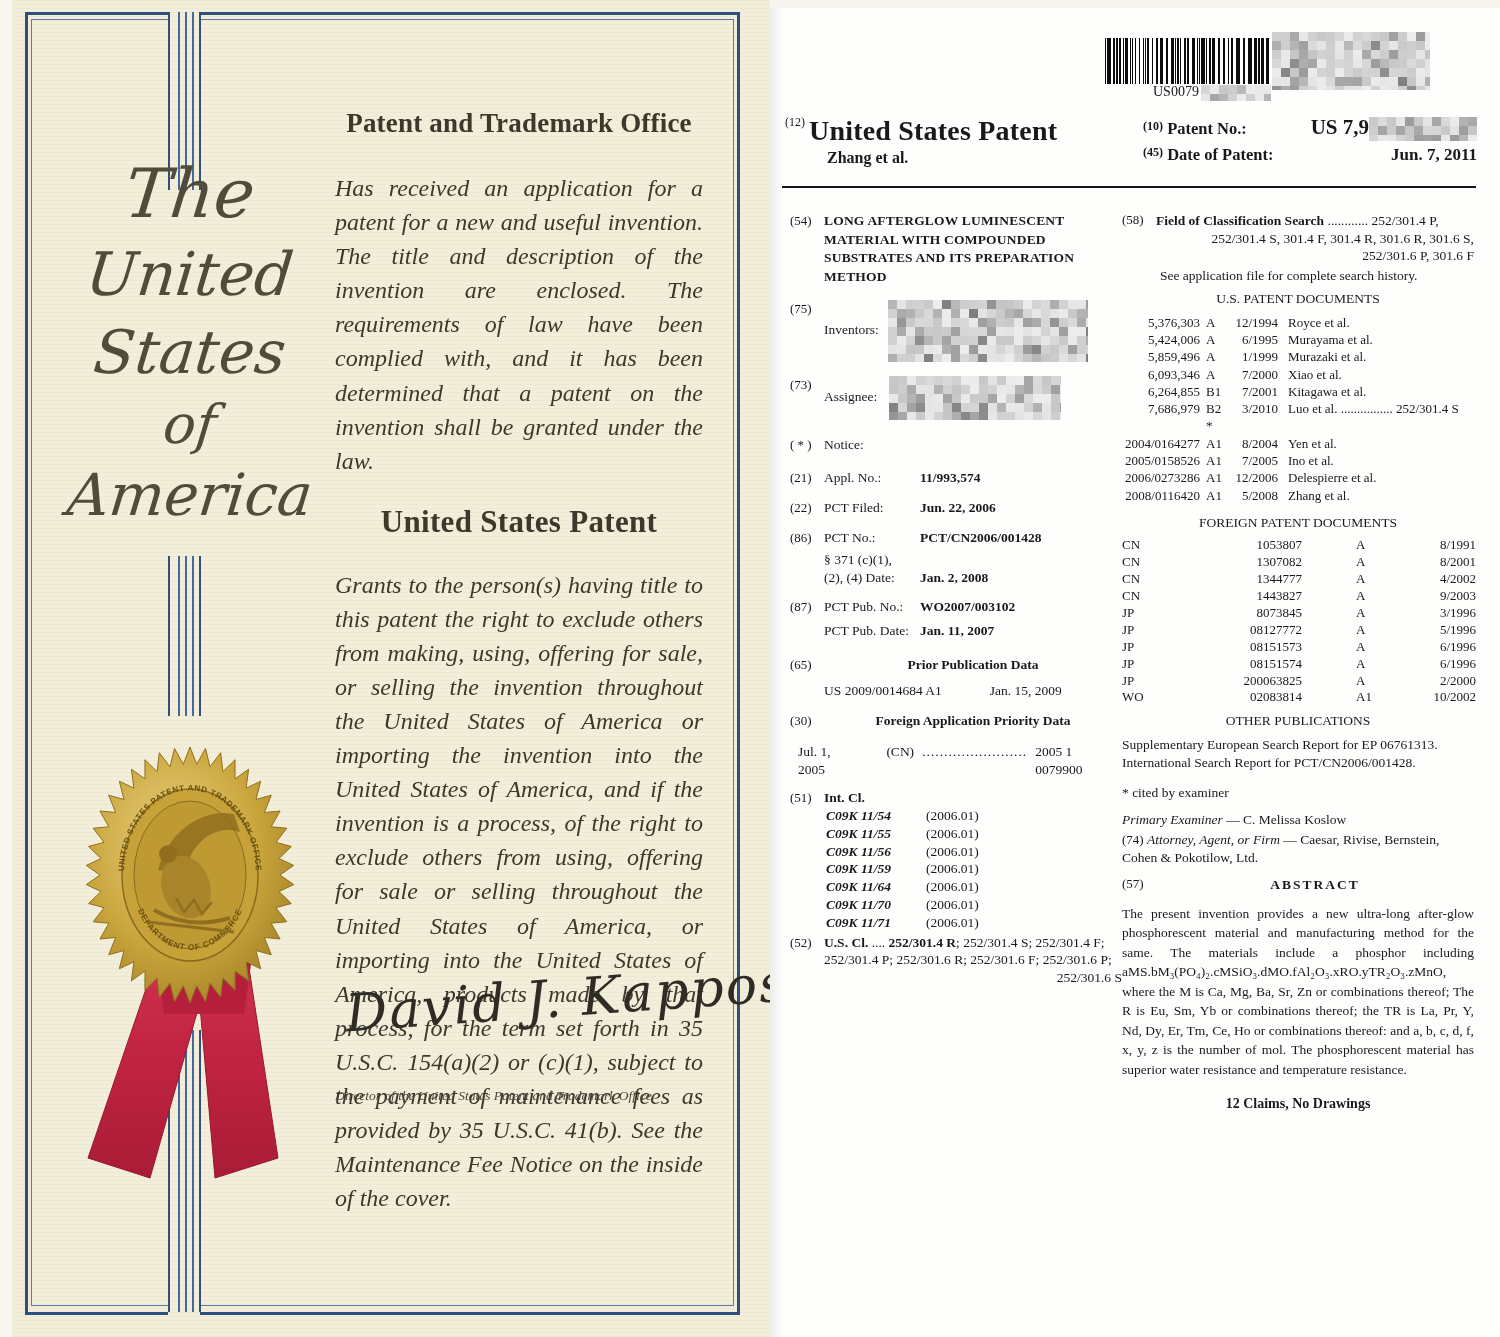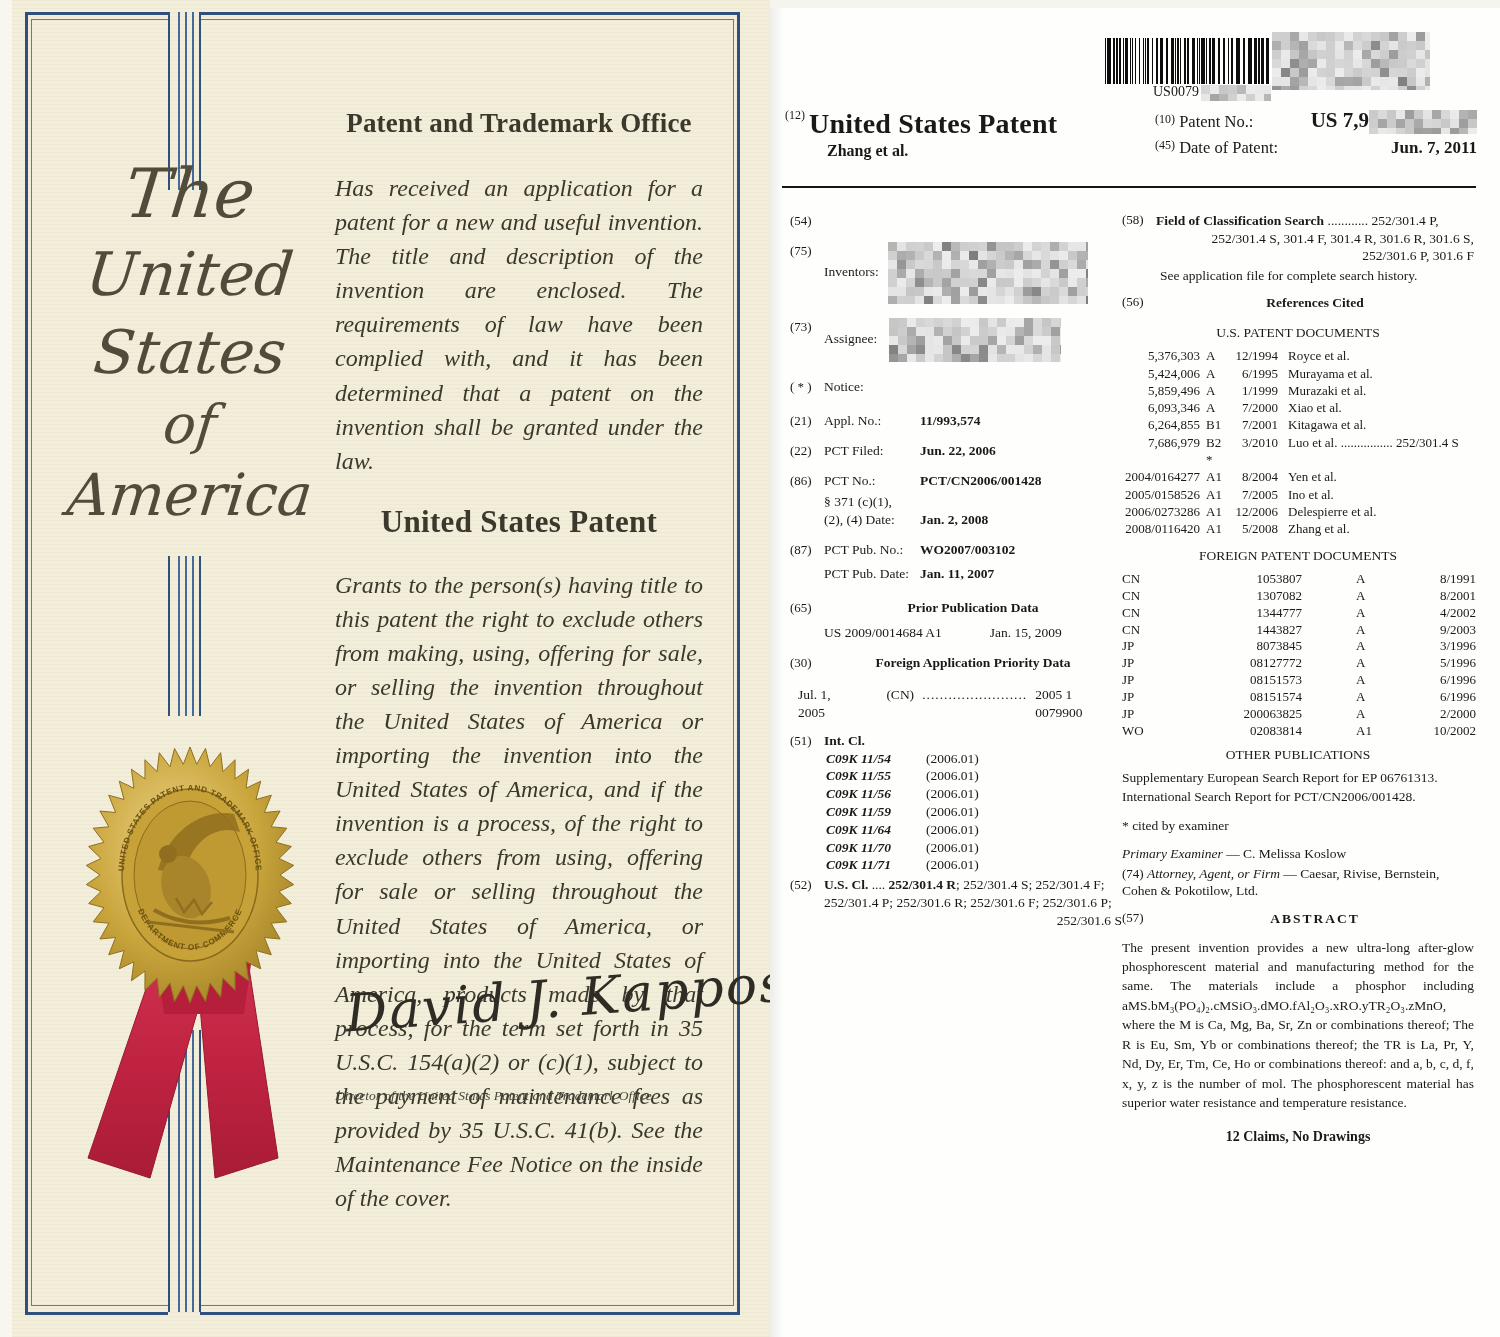--- a/index.html
+++ b/index.html
@@ -34,26 +34,26 @@
   
   .ppage{position:absolute;left:770px;top:8px;width:730px;height:1329px;background:#fefefd;color:#191919;}
   .ppage:before{content:"";position:absolute;left:0;top:0;width:14px;height:100%;background:linear-gradient(90deg,rgba(0,0,0,.07),transparent);}
   .barcode{position:absolute;left:335px;top:30px;width:168px;height:46px;}
   .barcode i{position:absolute;top:0;background:#0c0c0c;height:100%;}
   .pix{position:relative;display:inline-block;overflow:hidden;vertical-align:middle;}
   .pix i{position:absolute;}
   .pix-topright{position:absolute;left:502px;top:24px;width:158px;height:58px;}
   .bc-caption{position:absolute;left:383px;top:76px;font-size:14px;}
   .pix-caption{width:70px;height:16px;margin-left:2px;}
-  .hdr{position:absolute;left:15px;top:100px;width:692px;display:grid;grid-template-columns:1fr 334px;}
+  .hdr{position:absolute;left:15px;top:107px;width:692px;display:grid;grid-template-columns:1fr 334px;}
   .hdr-n{font-size:12px;vertical-align:top;}
   .hdr-title{font-size:28px;font-weight:bold;letter-spacing:.2px;}
   .hdr-auth{font-size:16px;font-weight:bold;margin-left:42px;margin-top:2px;}
   .hdr-right .row{display:flex;align-items:baseline;margin-bottom:4px;}
-  .hdr-lab{font-size:16.5px;font-weight:normal;margin-left:12px;}
+  .hdr-lab{font-size:16.5px;font-weight:bold;}
   .hdr-val{margin-left:auto;font-weight:bold;}
   .pn{font-size:21px;}
   .pix-pn{width:108px;height:24px;}
   .dt{font-size:17px;}
   .rule{position:absolute;left:12px;top:178px;width:694px;height:2px;background:#151515;}
   .lcol{position:absolute;left:20px;top:204px;width:332px;font-size:13.5px;line-height:1.32;}
   .rcol{position:absolute;left:352px;top:204px;width:352px;font-size:13.5px;line-height:1.3;}
   .sec{display:grid;grid-template-columns:34px 1fr;margin-bottom:13px;}
   .kv{display:grid;grid-template-columns:34px 96px 1fr;margin-bottom:12px;}
   .num{font-size:13px;}
@@ -390,20 +390,21 @@
           <span class="hdr-val dt">Jun. 7, 2011</span>
         </div>
       </div>
     </div>
 
     <div class="rule"></div>
 
     <div class="lcol">
       <div class="sec">
         <span class="num">(54)</span>
+        <span class="title54">LONG AFTERGLOW LUMINESCENT MATERIAL WITH COMPOUNDED SUBSTRATES AND ITS PREPARATION METHOD</span>
       </div>
       <div class="sec" style="margin-bottom:14px">
         <span class="num">(75)</span>
         <span><span>Inventors:</span>
           <span class="pix" id="pixInv" style="width:200px;height:62px;margin-left:6px"><i style="left: 0px; top: 0px; width: 9px; height: 9px; background: rgb(181, 181, 181);"></i><i style="left: 9px; top: 0px; width: 9px; height: 9px; background: rgb(228, 228, 228);"></i><i style="left: 18px; top: 0px; width: 9px; height: 9px; background: rgb(208, 208, 208);"></i><i style="left: 27px; top: 0px; width: 9px; height: 9px; background: rgb(210, 210, 210);"></i><i style="left: 36px; top: 0px; width: 9px; height: 9px; background: rgb(202, 202, 202);"></i><i style="left: 45px; top: 0px; width: 9px; height: 9px; background: rgb(236, 236, 236);"></i><i style="left: 54px; top: 0px; width: 9px; height: 9px; background: rgb(130, 130, 130);"></i><i style="left: 63px; top: 0px; width: 9px; height: 9px; background: rgb(185, 185, 185);"></i><i style="left: 72px; top: 0px; width: 9px; height: 9px; background: rgb(205, 205, 205);"></i><i style="left: 81px; top: 0px; width: 9px; height: 9px; background: rgb(207, 207, 207);"></i><i style="left: 90px; top: 0px; width: 9px; height: 9px; background: rgb(211, 211, 211);"></i><i style="left: 99px; top: 0px; width: 9px; height: 9px; background: rgb(148, 148, 148);"></i><i style="left: 108px; top: 0px; width: 9px; height: 9px; background: rgb(197, 197, 197);"></i><i style="left: 117px; top: 0px; width: 9px; height: 9px; background: rgb(197, 197, 197);"></i><i style="left: 126px; top: 0px; width: 9px; height: 9px; background: rgb(205, 205, 205);"></i><i style="left: 135px; top: 0px; width: 9px; height: 9px; background: rgb(235, 235, 235);"></i><i style="left: 144px; top: 0px; width: 9px; height: 9px; background: rgb(211, 211, 211);"></i><i style="left: 153px; top: 0px; width: 9px; height: 9px; background: rgb(218, 218, 218);"></i><i style="left: 162px; top: 0px; width: 9px; height: 9px; background: rgb(174, 174, 174);"></i><i style="left: 171px; top: 0px; width: 9px; height: 9px; background: rgb(210, 210, 210);"></i><i style="left: 180px; top: 0px; width: 9px; height: 9px; background: rgb(230, 230, 230);"></i><i style="left: 189px; top: 0px; width: 9px; height: 9px; background: rgb(229, 229, 229);"></i><i style="left: 198px; top: 0px; width: 9px; height: 9px; background: rgb(157, 157, 157);"></i><i style="left: 0px; top: 9px; width: 9px; height: 9px; background: rgb(208, 208, 208);"></i><i style="left: 9px; top: 9px; width: 9px; height: 9px; background: rgb(172, 172, 172);"></i><i style="left: 18px; top: 9px; width: 9px; height: 9px; background: rgb(178, 178, 178);"></i><i style="left: 27px; top: 9px; width: 9px; height: 9px; background: rgb(201, 201, 201);"></i><i style="left: 36px; top: 9px; width: 9px; height: 9px; background: rgb(217, 217, 217);"></i><i style="left: 45px; top: 9px; width: 9px; height: 9px; background: rgb(179, 179, 179);"></i><i style="left: 54px; top: 9px; width: 9px; height: 9px; background: rgb(235, 235, 235);"></i><i style="left: 63px; top: 9px; width: 9px; height: 9px; background: rgb(176, 176, 176);"></i><i style="left: 72px; top: 9px; width: 9px; height: 9px; background: rgb(234, 234, 234);"></i><i style="left: 81px; top: 9px; width: 9px; height: 9px; background: rgb(126, 126, 126);"></i><i style="left: 90px; top: 9px; width: 9px; height: 9px; background: rgb(228, 228, 228);"></i><i style="left: 99px; top: 9px; width: 9px; height: 9px; background: rgb(213, 213, 213);"></i><i style="left: 108px; top: 9px; width: 9px; height: 9px; background: rgb(202, 202, 202);"></i><i style="left: 117px; top: 9px; width: 9px; height: 9px; background: rgb(181, 181, 181);"></i><i style="left: 126px; top: 9px; width: 9px; height: 9px; background: rgb(167, 167, 167);"></i><i style="left: 135px; top: 9px; width: 9px; height: 9px; background: rgb(215, 215, 215);"></i><i style="left: 144px; top: 9px; width: 9px; height: 9px; background: rgb(230, 230, 230);"></i><i style="left: 153px; top: 9px; width: 9px; height: 9px; background: rgb(217, 217, 217);"></i><i style="left: 162px; top: 9px; width: 9px; height: 9px; background: rgb(228, 228, 228);"></i><i style="left: 171px; top: 9px; width: 9px; height: 9px; background: rgb(234, 234, 234);"></i><i style="left: 180px; top: 9px; width: 9px; height: 9px; background: rgb(200, 200, 200);"></i><i style="left: 189px; top: 9px; width: 9px; height: 9px; background: rgb(179, 179, 179);"></i><i style="left: 198px; top: 9px; width: 9px; height: 9px; background: rgb(176, 176, 176);"></i><i style="left: 0px; top: 18px; width: 9px; height: 9px; background: rgb(230, 230, 230);"></i><i style="left: 9px; top: 18px; width: 9px; height: 9px; background: rgb(150, 150, 150);"></i><i style="left: 18px; top: 18px; width: 9px; height: 9px; background: rgb(201, 201, 201);"></i><i style="left: 27px; top: 18px; width: 9px; height: 9px; background: rgb(217, 217, 217);"></i><i style="left: 36px; top: 18px; width: 9px; height: 9px; background: rgb(215, 215, 215);"></i><i style="left: 45px; top: 18px; width: 9px; height: 9px; background: rgb(201, 201, 201);"></i><i style="left: 54px; top: 18px; width: 9px; height: 9px; background: rgb(235, 235, 235);"></i><i style="left: 63px; top: 18px; width: 9px; height: 9px; background: rgb(213, 213, 213);"></i><i style="left: 72px; top: 18px; width: 9px; height: 9px; background: rgb(216, 216, 216);"></i><i style="left: 81px; top: 18px; width: 9px; height: 9px; background: rgb(232, 232, 232);"></i><i style="left: 90px; top: 18px; width: 9px; height: 9px; background: rgb(160, 160, 160);"></i><i style="left: 99px; top: 18px; width: 9px; height: 9px; background: rgb(177, 177, 177);"></i><i style="left: 108px; top: 18px; width: 9px; height: 9px; background: rgb(204, 204, 204);"></i><i style="left: 117px; top: 18px; width: 9px; height: 9px; background: rgb(201, 201, 201);"></i><i style="left: 126px; top: 18px; width: 9px; height: 9px; background: rgb(231, 231, 231);"></i><i style="left: 135px; top: 18px; width: 9px; height: 9px; background: rgb(161, 161, 161);"></i><i style="left: 144px; top: 18px; width: 9px; height: 9px; background: rgb(171, 171, 171);"></i><i style="left: 153px; top: 18px; width: 9px; height: 9px; background: rgb(215, 215, 215);"></i><i style="left: 162px; top: 18px; width: 9px; height: 9px; background: rgb(148, 148, 148);"></i><i style="left: 171px; top: 18px; width: 9px; height: 9px; background: rgb(207, 207, 207);"></i><i style="left: 180px; top: 18px; width: 9px; height: 9px; background: rgb(217, 217, 217);"></i><i style="left: 189px; top: 18px; width: 9px; height: 9px; background: rgb(171, 171, 171);"></i><i style="left: 198px; top: 18px; width: 9px; height: 9px; background: rgb(229, 229, 229);"></i><i style="left: 0px; top: 27px; width: 9px; height: 9px; background: rgb(208, 208, 208);"></i><i style="left: 9px; top: 27px; width: 9px; height: 9px; background: rgb(170, 170, 170);"></i><i style="left: 18px; top: 27px; width: 9px; height: 9px; background: rgb(230, 230, 230);"></i><i style="left: 27px; top: 27px; width: 9px; height: 9px; background: rgb(172, 172, 172);"></i><i style="left: 36px; top: 27px; width: 9px; height: 9px; background: rgb(202, 202, 202);"></i><i style="left: 45px; top: 27px; width: 9px; height: 9px; background: rgb(200, 200, 200);"></i><i style="left: 54px; top: 27px; width: 9px; height: 9px; background: rgb(203, 203, 203);"></i><i style="left: 63px; top: 27px; width: 9px; height: 9px; background: rgb(162, 162, 162);"></i><i style="left: 72px; top: 27px; width: 9px; height: 9px; background: rgb(214, 214, 214);"></i><i style="left: 81px; top: 27px; width: 9px; height: 9px; background: rgb(217, 217, 217);"></i><i style="left: 90px; top: 27px; width: 9px; height: 9px; background: rgb(216, 216, 216);"></i><i style="left: 99px; top: 27px; width: 9px; height: 9px; background: rgb(161, 161, 161);"></i><i style="left: 108px; top: 27px; width: 9px; height: 9px; background: rgb(230, 230, 230);"></i><i style="left: 117px; top: 27px; width: 9px; height: 9px; background: rgb(227, 227, 227);"></i><i style="left: 126px; top: 27px; width: 9px; height: 9px; background: rgb(236, 236, 236);"></i><i style="left: 135px; top: 27px; width: 9px; height: 9px; background: rgb(227, 227, 227);"></i><i style="left: 144px; top: 27px; width: 9px; height: 9px; background: rgb(234, 234, 234);"></i><i style="left: 153px; top: 27px; width: 9px; height: 9px; background: rgb(211, 211, 211);"></i><i style="left: 162px; top: 27px; width: 9px; height: 9px; background: rgb(229, 229, 229);"></i><i style="left: 171px; top: 27px; width: 9px; height: 9px; background: rgb(160, 160, 160);"></i><i style="left: 180px; top: 27px; width: 9px; height: 9px; background: rgb(236, 236, 236);"></i><i style="left: 189px; top: 27px; width: 9px; height: 9px; background: rgb(236, 236, 236);"></i><i style="left: 198px; top: 27px; width: 9px; height: 9px; background: rgb(130, 130, 130);"></i><i style="left: 0px; top: 36px; width: 9px; height: 9px; background: rgb(209, 209, 209);"></i><i style="left: 9px; top: 36px; width: 9px; height: 9px; background: rgb(234, 234, 234);"></i><i style="left: 18px; top: 36px; width: 9px; height: 9px; background: rgb(212, 212, 212);"></i><i style="left: 27px; top: 36px; width: 9px; height: 9px; background: rgb(142, 142, 142);"></i><i style="left: 36px; top: 36px; width: 9px; height: 9px; background: rgb(181, 181, 181);"></i><i style="left: 45px; top: 36px; width: 9px; height: 9px; background: rgb(201, 201, 201);"></i><i style="left: 54px; top: 36px; width: 9px; height: 9px; background: rgb(164, 164, 164);"></i><i style="left: 63px; top: 36px; width: 9px; height: 9px; background: rgb(209, 209, 209);"></i><i style="left: 72px; top: 36px; width: 9px; height: 9px; background: rgb(207, 207, 207);"></i><i style="left: 81px; top: 36px; width: 9px; height: 9px; background: rgb(209, 209, 209);"></i><i style="left: 90px; top: 36px; width: 9px; height: 9px; background: rgb(136, 136, 136);"></i><i style="left: 99px; top: 36px; width: 9px; height: 9px; background: rgb(234, 234, 234);"></i><i style="left: 108px; top: 36px; width: 9px; height: 9px; background: rgb(200, 200, 200);"></i><i style="left: 117px; top: 36px; width: 9px; height: 9px; background: rgb(201, 201, 201);"></i><i style="left: 126px; top: 36px; width: 9px; height: 9px; background: rgb(235, 235, 235);"></i><i style="left: 135px; top: 36px; width: 9px; height: 9px; background: rgb(205, 205, 205);"></i><i style="left: 144px; top: 36px; width: 9px; height: 9px; background: rgb(214, 214, 214);"></i><i style="left: 153px; top: 36px; width: 9px; height: 9px; background: rgb(230, 230, 230);"></i><i style="left: 162px; top: 36px; width: 9px; height: 9px; background: rgb(217, 217, 217);"></i><i style="left: 171px; top: 36px; width: 9px; height: 9px; background: rgb(201, 201, 201);"></i><i style="left: 180px; top: 36px; width: 9px; height: 9px; background: rgb(234, 234, 234);"></i><i style="left: 189px; top: 36px; width: 9px; height: 9px; background: rgb(208, 208, 208);"></i><i style="left: 198px; top: 36px; width: 9px; height: 9px; background: rgb(172, 172, 172);"></i><i style="left: 0px; top: 45px; width: 9px; height: 9px; background: rgb(228, 228, 228);"></i><i style="left: 9px; top: 45px; width: 9px; height: 9px; background: rgb(228, 228, 228);"></i><i style="left: 18px; top: 45px; width: 9px; height: 9px; background: rgb(197, 197, 197);"></i><i style="left: 27px; top: 45px; width: 9px; height: 9px; background: rgb(199, 199, 199);"></i><i style="left: 36px; top: 45px; width: 9px; height: 9px; background: rgb(230, 230, 230);"></i><i style="left: 45px; top: 45px; width: 9px; height: 9px; background: rgb(234, 234, 234);"></i><i style="left: 54px; top: 45px; width: 9px; height: 9px; background: rgb(175, 175, 175);"></i><i style="left: 63px; top: 45px; width: 9px; height: 9px; background: rgb(161, 161, 161);"></i><i style="left: 72px; top: 45px; width: 9px; height: 9px; background: rgb(236, 236, 236);"></i><i style="left: 81px; top: 45px; width: 9px; height: 9px; background: rgb(156, 156, 156);"></i><i style="left: 90px; top: 45px; width: 9px; height: 9px; background: rgb(232, 232, 232);"></i><i style="left: 99px; top: 45px; width: 9px; height: 9px; background: rgb(228, 228, 228);"></i><i style="left: 108px; top: 45px; width: 9px; height: 9px; background: rgb(213, 213, 213);"></i><i style="left: 117px; top: 45px; width: 9px; height: 9px; background: rgb(227, 227, 227);"></i><i style="left: 126px; top: 45px; width: 9px; height: 9px; background: rgb(208, 208, 208);"></i><i style="left: 135px; top: 45px; width: 9px; height: 9px; background: rgb(156, 156, 156);"></i><i style="left: 144px; top: 45px; width: 9px; height: 9px; background: rgb(136, 136, 136);"></i><i style="left: 153px; top: 45px; width: 9px; height: 9px; background: rgb(209, 209, 209);"></i><i style="left: 162px; top: 45px; width: 9px; height: 9px; background: rgb(202, 202, 202);"></i><i style="left: 171px; top: 45px; width: 9px; height: 9px; background: rgb(218, 218, 218);"></i><i style="left: 180px; top: 45px; width: 9px; height: 9px; background: rgb(160, 160, 160);"></i><i style="left: 189px; top: 45px; width: 9px; height: 9px; background: rgb(207, 207, 207);"></i><i style="left: 198px; top: 45px; width: 9px; height: 9px; background: rgb(211, 211, 211);"></i><i style="left: 0px; top: 54px; width: 9px; height: 9px; background: rgb(175, 175, 175);"></i><i style="left: 9px; top: 54px; width: 9px; height: 9px; background: rgb(208, 208, 208);"></i><i style="left: 18px; top: 54px; width: 9px; height: 9px; background: rgb(207, 207, 207);"></i><i style="left: 27px; top: 54px; width: 9px; height: 9px; background: rgb(228, 228, 228);"></i><i style="left: 36px; top: 54px; width: 9px; height: 9px; background: rgb(129, 129, 129);"></i><i style="left: 45px; top: 54px; width: 9px; height: 9px; background: rgb(218, 218, 218);"></i><i style="left: 54px; top: 54px; width: 9px; height: 9px; background: rgb(236, 236, 236);"></i><i style="left: 63px; top: 54px; width: 9px; height: 9px; background: rgb(162, 162, 162);"></i><i style="left: 72px; top: 54px; width: 9px; height: 9px; background: rgb(218, 218, 218);"></i><i style="left: 81px; top: 54px; width: 9px; height: 9px; background: rgb(206, 206, 206);"></i><i style="left: 90px; top: 54px; width: 9px; height: 9px; background: rgb(139, 139, 139);"></i><i style="left: 99px; top: 54px; width: 9px; height: 9px; background: rgb(229, 229, 229);"></i><i style="left: 108px; top: 54px; width: 9px; height: 9px; background: rgb(227, 227, 227);"></i><i style="left: 117px; top: 54px; width: 9px; height: 9px; background: rgb(236, 236, 236);"></i><i style="left: 126px; top: 54px; width: 9px; height: 9px; background: rgb(214, 214, 214);"></i><i style="left: 135px; top: 54px; width: 9px; height: 9px; background: rgb(198, 198, 198);"></i><i style="left: 144px; top: 54px; width: 9px; height: 9px; background: rgb(184, 184, 184);"></i><i style="left: 153px; top: 54px; width: 9px; height: 9px; background: rgb(199, 199, 199);"></i><i style="left: 162px; top: 54px; width: 9px; height: 9px; background: rgb(204, 204, 204);"></i><i style="left: 171px; top: 54px; width: 9px; height: 9px; background: rgb(227, 227, 227);"></i><i style="left: 180px; top: 54px; width: 9px; height: 9px; background: rgb(214, 214, 214);"></i><i style="left: 189px; top: 54px; width: 9px; height: 9px; background: rgb(227, 227, 227);"></i><i style="left: 198px; top: 54px; width: 9px; height: 9px; background: rgb(126, 126, 126);"></i></span></span>
       </div>
       <div class="sec" style="margin-bottom:16px">
         <span class="num">(73)</span>
         <span><span>Assignee:</span>
           <span class="pix" id="pixAsg" style="width:172px;height:44px;margin-left:8px"><i style="left: 0px; top: 0px; width: 9px; height: 9px; background: rgb(199, 199, 199);"></i><i style="left: 9px; top: 0px; width: 9px; height: 9px; background: rgb(202, 202, 202);"></i><i style="left: 18px; top: 0px; width: 9px; height: 9px; background: rgb(234, 234, 234);"></i><i style="left: 27px; top: 0px; width: 9px; height: 9px; background: rgb(211, 211, 211);"></i><i style="left: 36px; top: 0px; width: 9px; height: 9px; background: rgb(217, 217, 217);"></i><i style="left: 45px; top: 0px; width: 9px; height: 9px; background: rgb(210, 210, 210);"></i><i style="left: 54px; top: 0px; width: 9px; height: 9px; background: rgb(217, 217, 217);"></i><i style="left: 63px; top: 0px; width: 9px; height: 9px; background: rgb(209, 209, 209);"></i><i style="left: 72px; top: 0px; width: 9px; height: 9px; background: rgb(236, 236, 236);"></i><i style="left: 81px; top: 0px; width: 9px; height: 9px; background: rgb(235, 235, 235);"></i><i style="left: 90px; top: 0px; width: 9px; height: 9px; background: rgb(200, 200, 200);"></i><i style="left: 99px; top: 0px; width: 9px; height: 9px; background: rgb(228, 228, 228);"></i><i style="left: 108px; top: 0px; width: 9px; height: 9px; background: rgb(203, 203, 203);"></i><i style="left: 117px; top: 0px; width: 9px; height: 9px; background: rgb(235, 235, 235);"></i><i style="left: 126px; top: 0px; width: 9px; height: 9px; background: rgb(236, 236, 236);"></i><i style="left: 135px; top: 0px; width: 9px; height: 9px; background: rgb(166, 166, 166);"></i><i style="left: 144px; top: 0px; width: 9px; height: 9px; background: rgb(218, 218, 218);"></i><i style="left: 153px; top: 0px; width: 9px; height: 9px; background: rgb(198, 198, 198);"></i><i style="left: 162px; top: 0px; width: 9px; height: 9px; background: rgb(214, 214, 214);"></i><i style="left: 171px; top: 0px; width: 9px; height: 9px; background: rgb(206, 206, 206);"></i><i style="left: 0px; top: 9px; width: 9px; height: 9px; background: rgb(197, 197, 197);"></i><i style="left: 9px; top: 9px; width: 9px; height: 9px; background: rgb(205, 205, 205);"></i><i style="left: 18px; top: 9px; width: 9px; height: 9px; background: rgb(171, 171, 171);"></i><i style="left: 27px; top: 9px; width: 9px; height: 9px; background: rgb(229, 229, 229);"></i><i style="left: 36px; top: 9px; width: 9px; height: 9px; background: rgb(227, 227, 227);"></i><i style="left: 45px; top: 9px; width: 9px; height: 9px; background: rgb(178, 178, 178);"></i><i style="left: 54px; top: 9px; width: 9px; height: 9px; background: rgb(209, 209, 209);"></i><i style="left: 63px; top: 9px; width: 9px; height: 9px; background: rgb(197, 197, 197);"></i><i style="left: 72px; top: 9px; width: 9px; height: 9px; background: rgb(210, 210, 210);"></i><i style="left: 81px; top: 9px; width: 9px; height: 9px; background: rgb(236, 236, 236);"></i><i style="left: 90px; top: 9px; width: 9px; height: 9px; background: rgb(204, 204, 204);"></i><i style="left: 99px; top: 9px; width: 9px; height: 9px; background: rgb(210, 210, 210);"></i><i style="left: 108px; top: 9px; width: 9px; height: 9px; background: rgb(233, 233, 233);"></i><i style="left: 117px; top: 9px; width: 9px; height: 9px; background: rgb(231, 231, 231);"></i><i style="left: 126px; top: 9px; width: 9px; height: 9px; background: rgb(180, 180, 180);"></i><i style="left: 135px; top: 9px; width: 9px; height: 9px; background: rgb(165, 165, 165);"></i><i style="left: 144px; top: 9px; width: 9px; height: 9px; background: rgb(217, 217, 217);"></i><i style="left: 153px; top: 9px; width: 9px; height: 9px; background: rgb(204, 204, 204);"></i><i style="left: 162px; top: 9px; width: 9px; height: 9px; background: rgb(161, 161, 161);"></i><i style="left: 171px; top: 9px; width: 9px; height: 9px; background: rgb(234, 234, 234);"></i><i style="left: 0px; top: 18px; width: 9px; height: 9px; background: rgb(232, 232, 232);"></i><i style="left: 9px; top: 18px; width: 9px; height: 9px; background: rgb(200, 200, 200);"></i><i style="left: 18px; top: 18px; width: 9px; height: 9px; background: rgb(180, 180, 180);"></i><i style="left: 27px; top: 18px; width: 9px; height: 9px; background: rgb(158, 158, 158);"></i><i style="left: 36px; top: 18px; width: 9px; height: 9px; background: rgb(229, 229, 229);"></i><i style="left: 45px; top: 18px; width: 9px; height: 9px; background: rgb(233, 233, 233);"></i><i style="left: 54px; top: 18px; width: 9px; height: 9px; background: rgb(163, 163, 163);"></i><i style="left: 63px; top: 18px; width: 9px; height: 9px; background: rgb(200, 200, 200);"></i><i style="left: 72px; top: 18px; width: 9px; height: 9px; background: rgb(234, 234, 234);"></i><i style="left: 81px; top: 18px; width: 9px; height: 9px; background: rgb(202, 202, 202);"></i><i style="left: 90px; top: 18px; width: 9px; height: 9px; background: rgb(202, 202, 202);"></i><i style="left: 99px; top: 18px; width: 9px; height: 9px; background: rgb(166, 166, 166);"></i><i style="left: 108px; top: 18px; width: 9px; height: 9px; background: rgb(236, 236, 236);"></i><i style="left: 117px; top: 18px; width: 9px; height: 9px; background: rgb(211, 211, 211);"></i><i style="left: 126px; top: 18px; width: 9px; height: 9px; background: rgb(159, 159, 159);"></i><i style="left: 135px; top: 18px; width: 9px; height: 9px; background: rgb(217, 217, 217);"></i><i style="left: 144px; top: 18px; width: 9px; height: 9px; background: rgb(236, 236, 236);"></i><i style="left: 153px; top: 18px; width: 9px; height: 9px; background: rgb(236, 236, 236);"></i><i style="left: 162px; top: 18px; width: 9px; height: 9px; background: rgb(200, 200, 200);"></i><i style="left: 171px; top: 18px; width: 9px; height: 9px; background: rgb(235, 235, 235);"></i><i style="left: 0px; top: 27px; width: 9px; height: 9px; background: rgb(131, 131, 131);"></i><i style="left: 9px; top: 27px; width: 9px; height: 9px; background: rgb(215, 215, 215);"></i><i style="left: 18px; top: 27px; width: 9px; height: 9px; background: rgb(163, 163, 163);"></i><i style="left: 27px; top: 27px; width: 9px; height: 9px; background: rgb(140, 140, 140);"></i><i style="left: 36px; top: 27px; width: 9px; height: 9px; background: rgb(230, 230, 230);"></i><i style="left: 45px; top: 27px; width: 9px; height: 9px; background: rgb(231, 231, 231);"></i><i style="left: 54px; top: 27px; width: 9px; height: 9px; background: rgb(197, 197, 197);"></i><i style="left: 63px; top: 27px; width: 9px; height: 9px; background: rgb(135, 135, 135);"></i><i style="left: 72px; top: 27px; width: 9px; height: 9px; background: rgb(211, 211, 211);"></i><i style="left: 81px; top: 27px; width: 9px; height: 9px; background: rgb(213, 213, 213);"></i><i style="left: 90px; top: 27px; width: 9px; height: 9px; background: rgb(139, 139, 139);"></i><i style="left: 99px; top: 27px; width: 9px; height: 9px; background: rgb(227, 227, 227);"></i><i style="left: 108px; top: 27px; width: 9px; height: 9px; background: rgb(181, 181, 181);"></i><i style="left: 117px; top: 27px; width: 9px; height: 9px; background: rgb(233, 233, 233);"></i><i style="left: 126px; top: 27px; width: 9px; height: 9px; background: rgb(232, 232, 232);"></i><i style="left: 135px; top: 27px; width: 9px; height: 9px; background: rgb(210, 210, 210);"></i><i style="left: 144px; top: 27px; width: 9px; height: 9px; background: rgb(176, 176, 176);"></i><i style="left: 153px; top: 27px; width: 9px; height: 9px; background: rgb(229, 229, 229);"></i><i style="left: 162px; top: 27px; width: 9px; height: 9px; background: rgb(199, 199, 199);"></i><i style="left: 171px; top: 27px; width: 9px; height: 9px; background: rgb(159, 159, 159);"></i><i style="left: 0px; top: 36px; width: 9px; height: 9px; background: rgb(149, 149, 149);"></i><i style="left: 9px; top: 36px; width: 9px; height: 9px; background: rgb(167, 167, 167);"></i><i style="left: 18px; top: 36px; width: 9px; height: 9px; background: rgb(232, 232, 232);"></i><i style="left: 27px; top: 36px; width: 9px; height: 9px; background: rgb(202, 202, 202);"></i><i style="left: 36px; top: 36px; width: 9px; height: 9px; background: rgb(231, 231, 231);"></i><i style="left: 45px; top: 36px; width: 9px; height: 9px; background: rgb(211, 211, 211);"></i><i style="left: 54px; top: 36px; width: 9px; height: 9px; background: rgb(198, 198, 198);"></i><i style="left: 63px; top: 36px; width: 9px; height: 9px; background: rgb(174, 174, 174);"></i><i style="left: 72px; top: 36px; width: 9px; height: 9px; background: rgb(137, 137, 137);"></i><i style="left: 81px; top: 36px; width: 9px; height: 9px; background: rgb(165, 165, 165);"></i><i style="left: 90px; top: 36px; width: 9px; height: 9px; background: rgb(140, 140, 140);"></i><i style="left: 99px; top: 36px; width: 9px; height: 9px; background: rgb(231, 231, 231);"></i><i style="left: 108px; top: 36px; width: 9px; height: 9px; background: rgb(210, 210, 210);"></i><i style="left: 117px; top: 36px; width: 9px; height: 9px; background: rgb(210, 210, 210);"></i><i style="left: 126px; top: 36px; width: 9px; height: 9px; background: rgb(228, 228, 228);"></i><i style="left: 135px; top: 36px; width: 9px; height: 9px; background: rgb(233, 233, 233);"></i><i style="left: 144px; top: 36px; width: 9px; height: 9px; background: rgb(215, 215, 215);"></i><i style="left: 153px; top: 36px; width: 9px; height: 9px; background: rgb(228, 228, 228);"></i><i style="left: 162px; top: 36px; width: 9px; height: 9px; background: rgb(207, 207, 207);"></i><i style="left: 171px; top: 36px; width: 9px; height: 9px; background: rgb(235, 235, 235);"></i></span></span>
@@ -519,24 +520,20 @@
         <span class="num">(58)</span>
         <span>
           <span class="b">Field of Classification Search</span>
           <span>............</span>
           <span>252/301.4 P,</span>
           <div class="l2">252/301.4 S, 301.4 F, 301.4 R, 301.6 R, 301.6 S,</div>
           <div class="l3">252/301.6 P, 301.6 F</div>
           <div class="note">See application file for complete search history.</div>
         </span>
       </div>
-      <div class="sec" style="margin-bottom:2px;margin-top:10px">
-        <span class="num">(56)</span>
-        <span class="chead">References Cited</span>
-      </div>
       <div class="csub">U.S. PATENT DOCUMENTS</div>
       <div style="font-size:13px;line-height:1.33">
 
           <div class="us-row">
             <span class="c1">5,376,303</span>
             <span class="c2" style="padding-left:6px">A</span>
             <span class="c3">12/1994</span>
             <span></span>
             <span><span>Royce et al.</span><span></span></span>
           </div>

